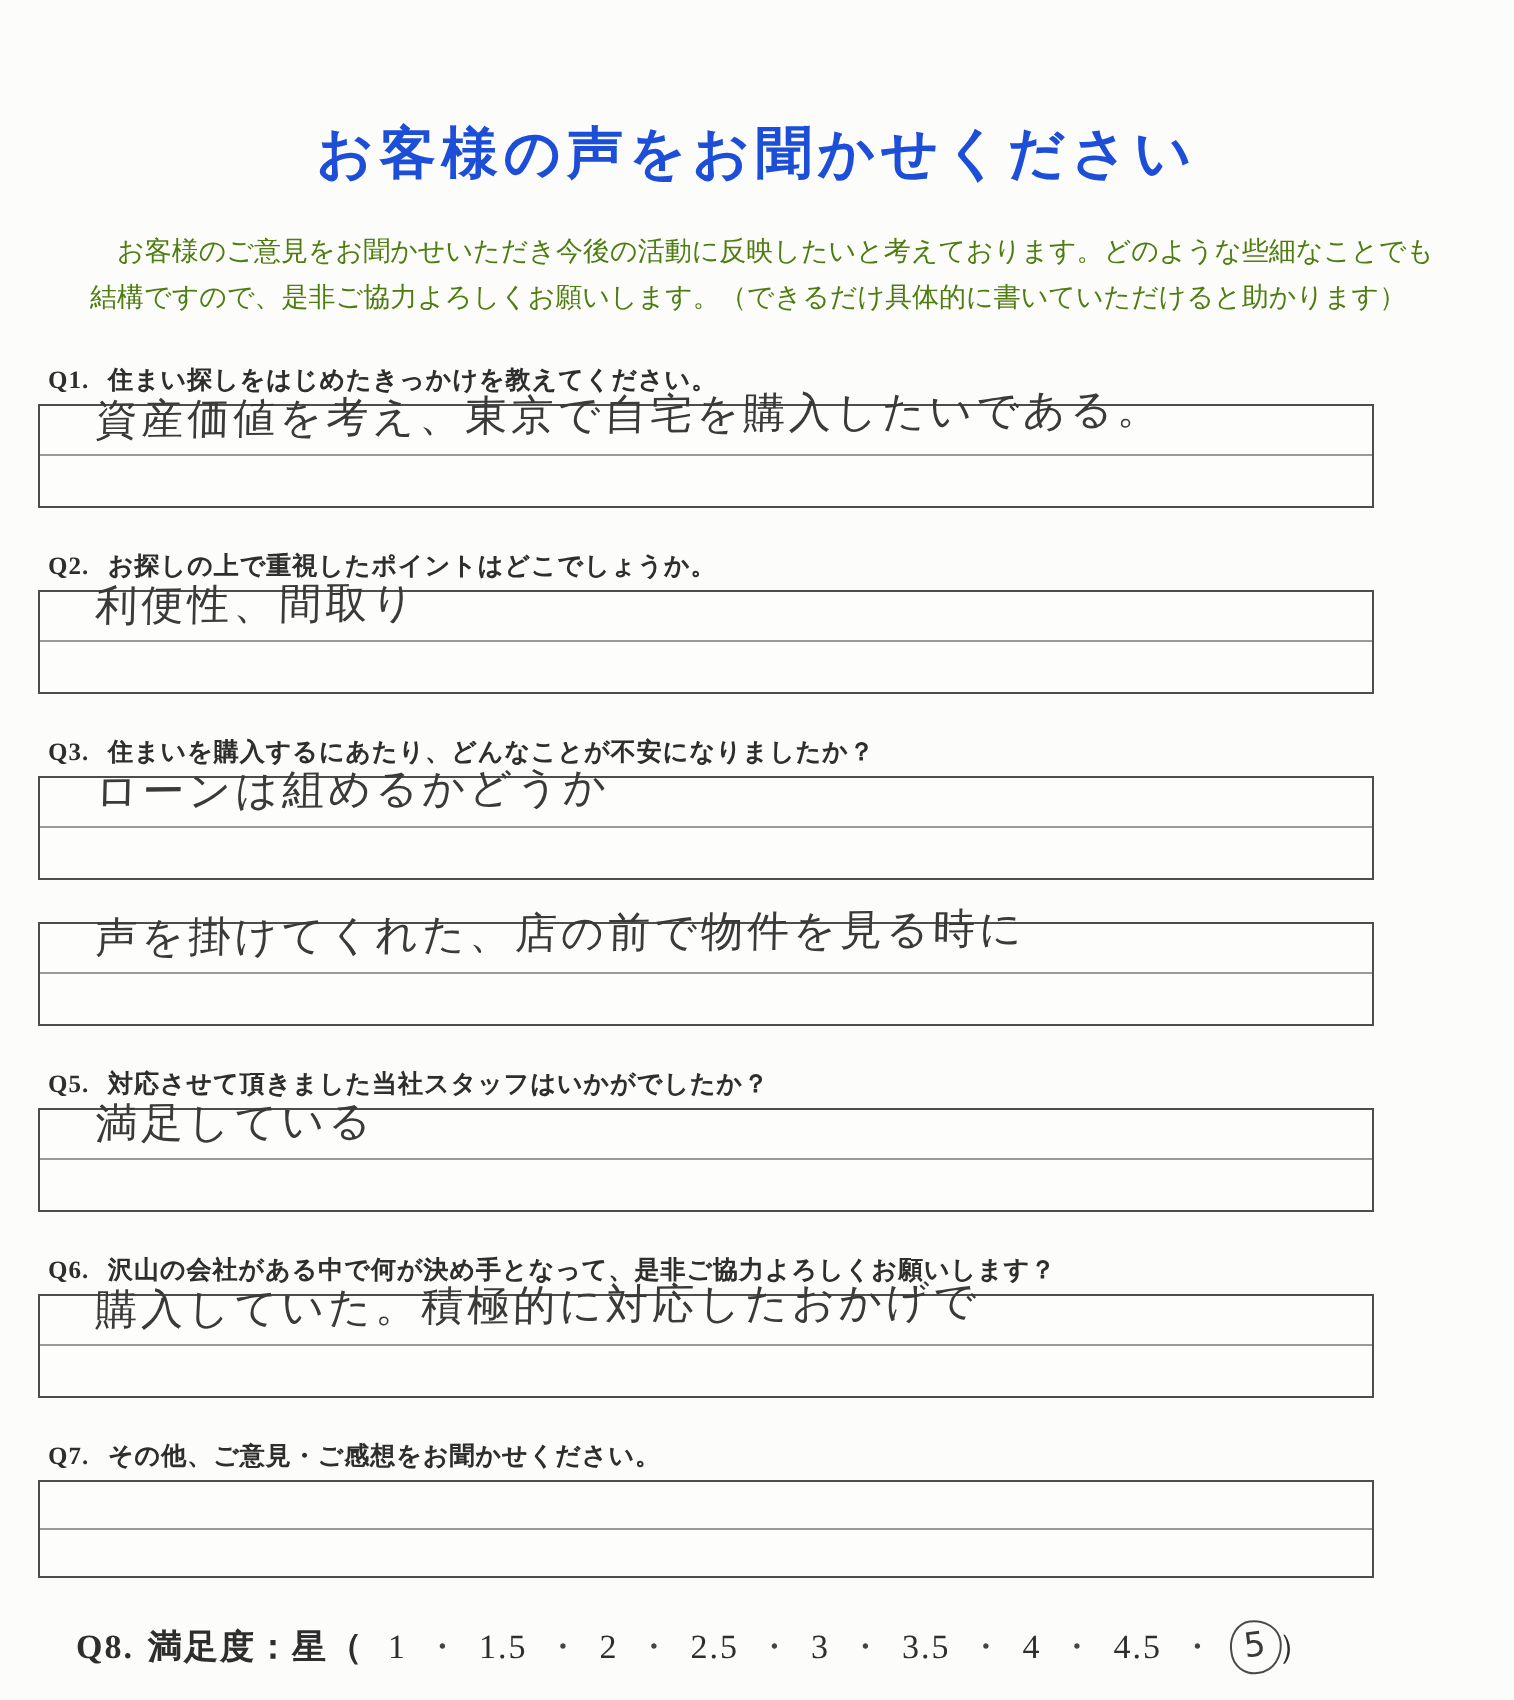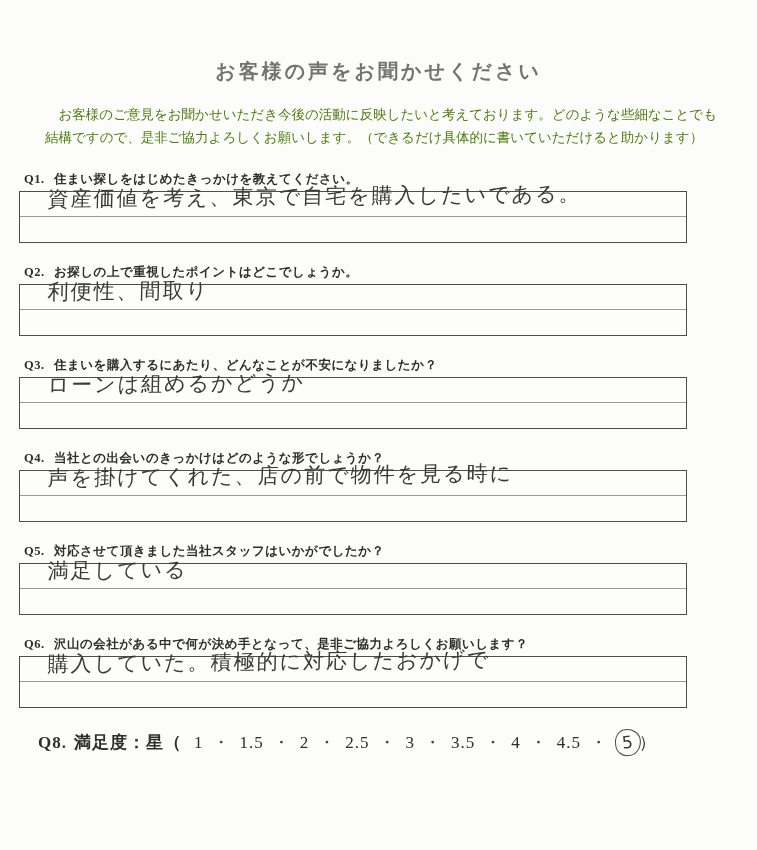--- a/index.html
+++ b/index.html
@@ -13,24 +13,24 @@
     width:757px;height:850px;
     background:#fcfcfa;
     color:#2b2b2b;
     overflow:hidden;
     box-sizing:border-box;
     padding-top:58px;
   }
   .title{
     margin:0;
     text-align:center;
-    font-size:20px;
+    font-size:28px;
     font-weight:700;
     letter-spacing:3px;
-    color:#737373;
+    color:#1d4ed8;
   }
   .intro{
     margin:18px 40px 0 45px;
     font-size:13.5px;
     line-height:1.72;
     text-indent:1em;
     text-align:justify;
     color:#4d7c0f;
   }
   .questions{
@@ -143,21 +143,20 @@
       <p class="q-label"><span class="q-id">Q3.</span><span>住まいを購入するにあたり、どんなことが不安になりましたか？</span></p>
       <div class="answer-box">
         <div class="answer-row1">
           <span class="handwriting">ローンは組めるかどうか</span>
         </div>
         <div class="answer-row2"></div>
       </div>
     </div>
 
     <div class="question">
-      <p class="q-label"><span class="q-id">Q4.</span><span>当社との出会いのきっかけはどのような形でしょうか？</span></p>
       <div class="answer-box">
         <div class="answer-row1">
           <span class="handwriting">声を掛けてくれた、店の前で物件を見る時に</span>
         </div>
         <div class="answer-row2"></div>
       </div>
     </div>
 
     <div class="question">
       <p class="q-label"><span class="q-id">Q5.</span><span>対応させて頂きました当社スタッフはいかがでしたか？</span></p>
@@ -172,20 +171,29 @@
     <div class="question">
       <p class="q-label"><span class="q-id">Q6.</span><span>沢山の会社がある中で何が決め手となって、是非ご協力よろしくお願いします？</span></p>
       <div class="answer-box">
         <div class="answer-row1">
           <span class="handwriting">購入していた。積極的に対応したおかげで</span>
         </div>
         <div class="answer-row2"></div>
       </div>
     </div>
 
+    <div class="question">
+      <p class="q-label"><span class="q-id">Q7.</span><span>その他、ご意見・ご感想をお聞かせください。</span></p>
+      <div class="answer-box short">
+        <div class="answer-row1">
+          <span class="handwriting"></span>
+        </div>
+        <div class="answer-row2"></div>
+      </div>
+    </div>
 
   </div>
 
   <div class="satisfaction">
     <span class="q-id">Q8.</span>
     <span class="sat-prefix">満足度：星（</span>
     <span class="sat-option">1</span>
     <span class="sat-sep">・</span>
     <span class="sat-option">1.5</span>
     <span class="sat-sep">・</span>

